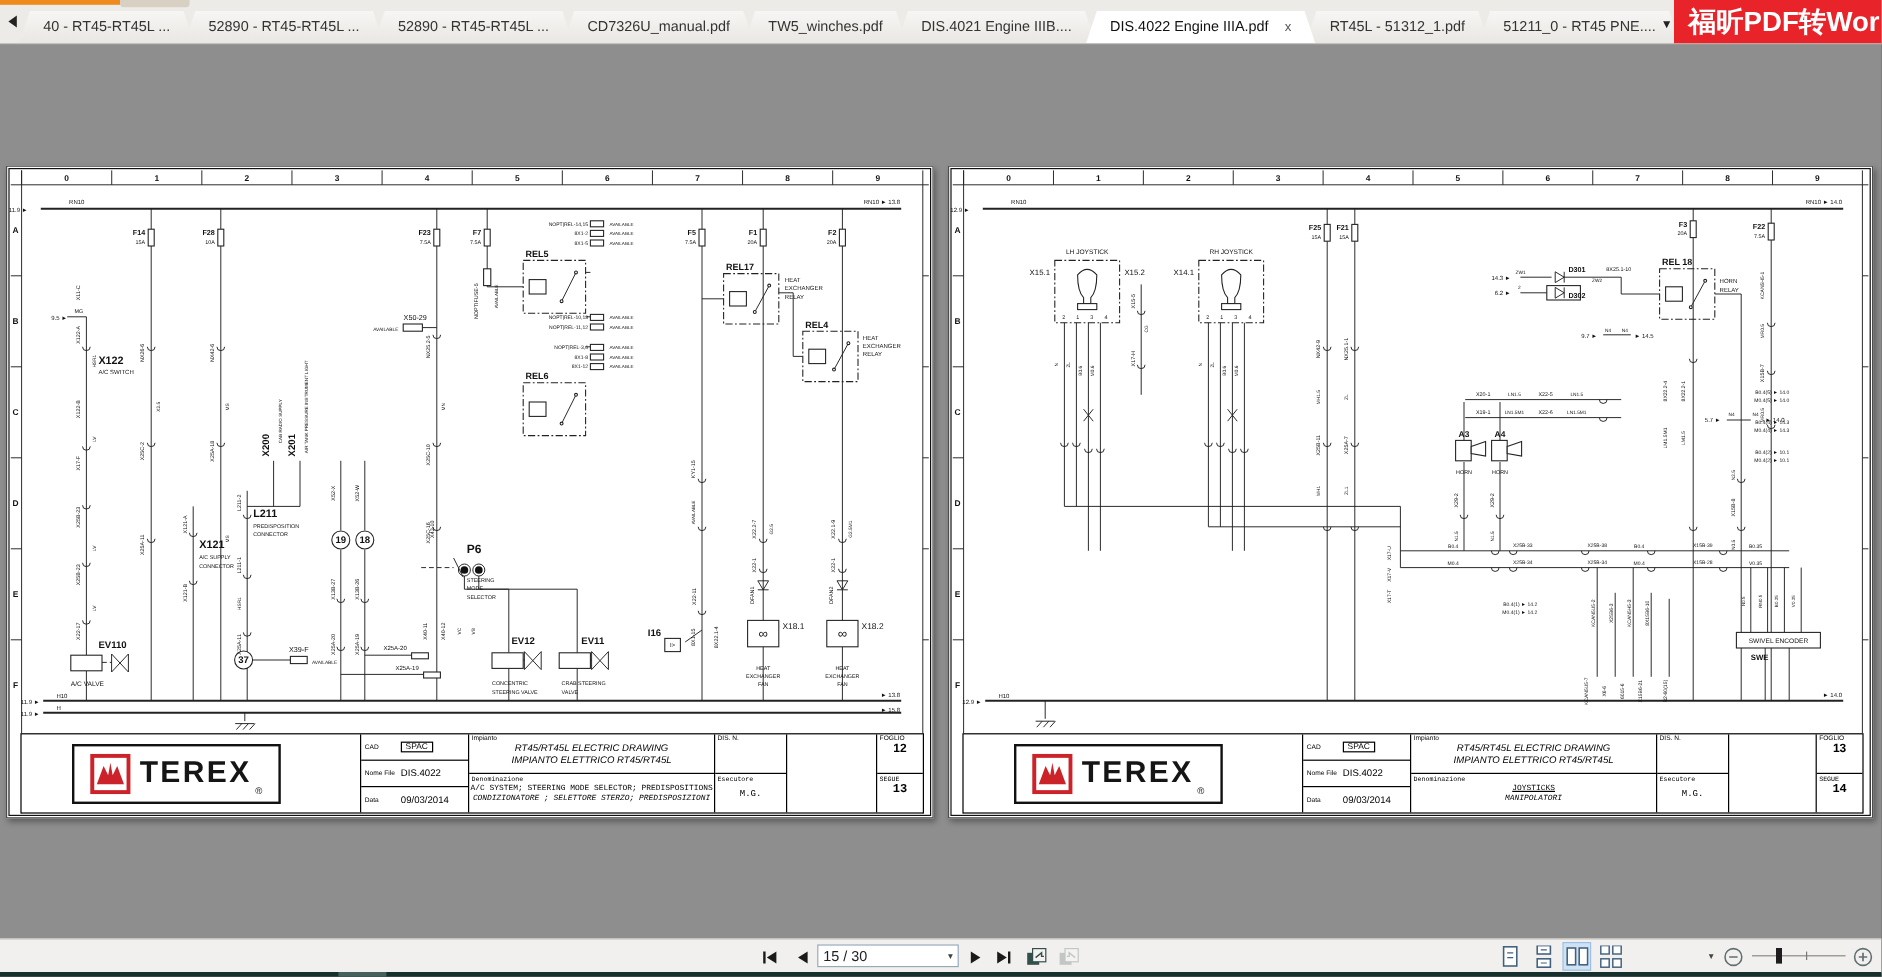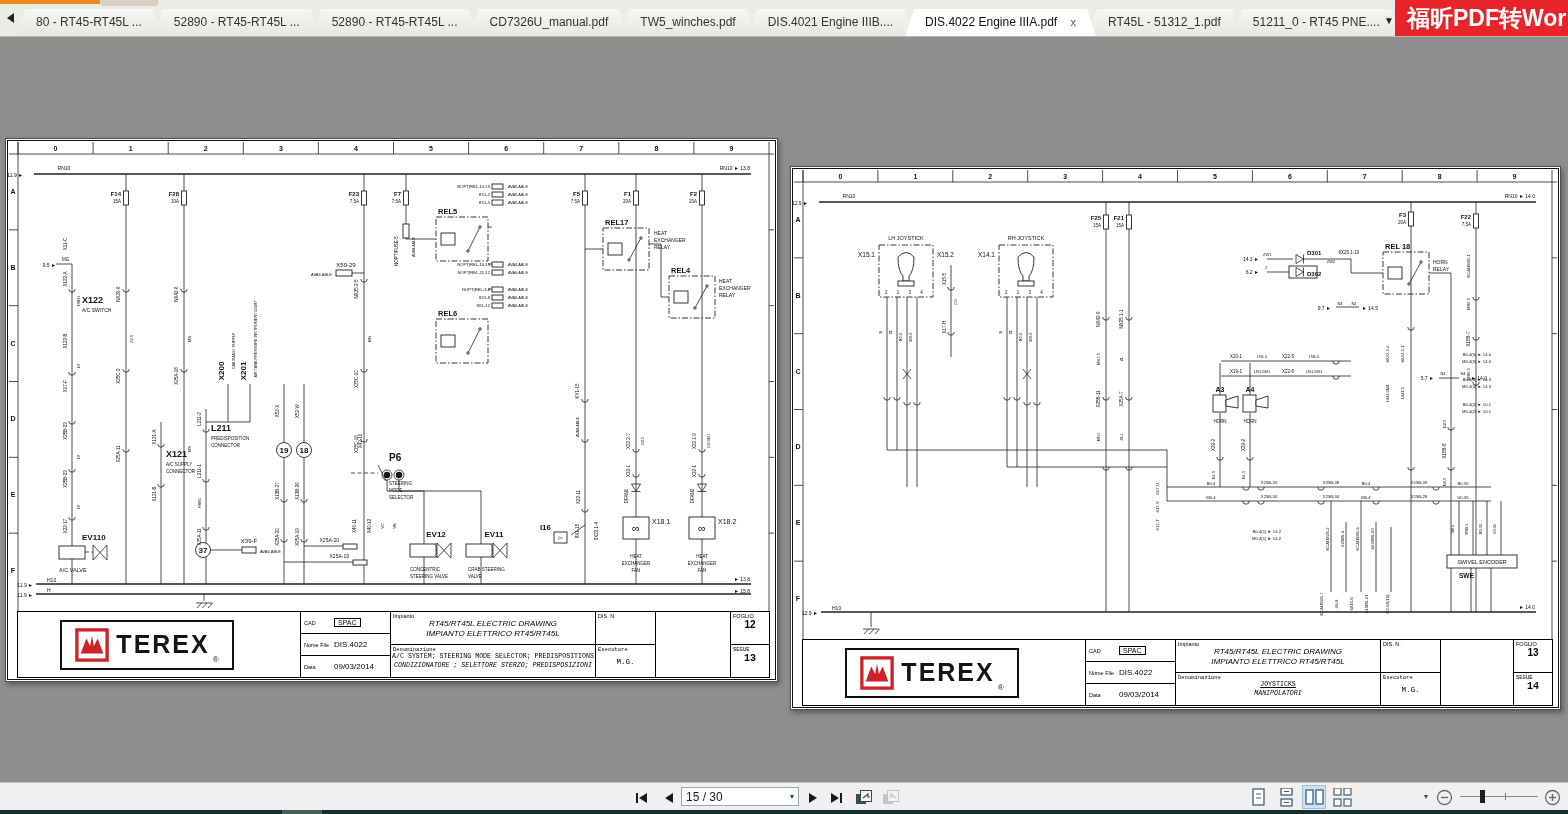--- a/index.html
+++ b/index.html
@@ -20,21 +20,21 @@
   .tab.active{background:#fff;color:#111;z-index:5;}
   .tab .tab-close{margin-left:10px;font-size:11px;color:#555;cursor:pointer;}
   #tab-overflow{position:absolute;left:1384px;top:15px;font-size:10px;color:#222;cursor:pointer;}
   #foxit-btn{position:absolute;right:0;top:0;width:161px;height:36px;background:#e8232a;color:#fff;
       font-size:23px;font-weight:bold;line-height:36px;padding-left:12px;white-space:nowrap;overflow:hidden;cursor:pointer;}
   
   #canvas{position:absolute;left:0;top:37px;width:1568px;height:745px;background:#8e8e8e;}
   .page{position:absolute;top:101px;height:542px;background:#fff;border:1px solid #4e4e4c;
         box-shadow:2px 3px 5px rgba(0,0,0,.35);}
   #page-left{left:5px;width:771px;}
-  #page-right{left:790px;width:769px;margin-top:28px;}
+  #page-right{left:790px;width:769px;}
   svg.schem{position:absolute;left:0;top:0;}
   svg.schem text{font-family:"Liberation Sans",sans-serif;fill:#111;}
   .w{stroke:#222;stroke-width:.8;fill:none;}
   .bus{stroke-width:1.7;}
   .dash{stroke-dasharray:4 2.5;}
   .frame{fill:none;stroke:#111;stroke-width:1;}
   .dashrect{fill:none;stroke:#222;stroke-width:.9;stroke-dasharray:6 2 1.5 2;}
   .sym{fill:#fff;stroke:#222;stroke-width:.9;}
   .t.b{font-weight:bold;}
   
@@ -86,21 +86,21 @@
 </style>
 </head>
 <body>
 
 <div id="tabbar">
   <div id="accent-strip"></div>
   <div id="accent-stub"></div>
   <div id="tab-scroll-left"></div>
   <div id="tab-strip">
       <div class="tab">
-    <span class="tab-label">80 - RT45-RT45L ...</span>
+    <span class="tab-label">40 - RT45-RT45L ...</span>
   </div>
       <div class="tab">
     <span class="tab-label">52890 - RT45-RT45L ...</span>
   </div>
       <div class="tab">
     <span class="tab-label">52890 - RT45-RT45L ...</span>
   </div>
       <div class="tab">
     <span class="tab-label">CD7326U_manual.pdf</span>
   </div>

